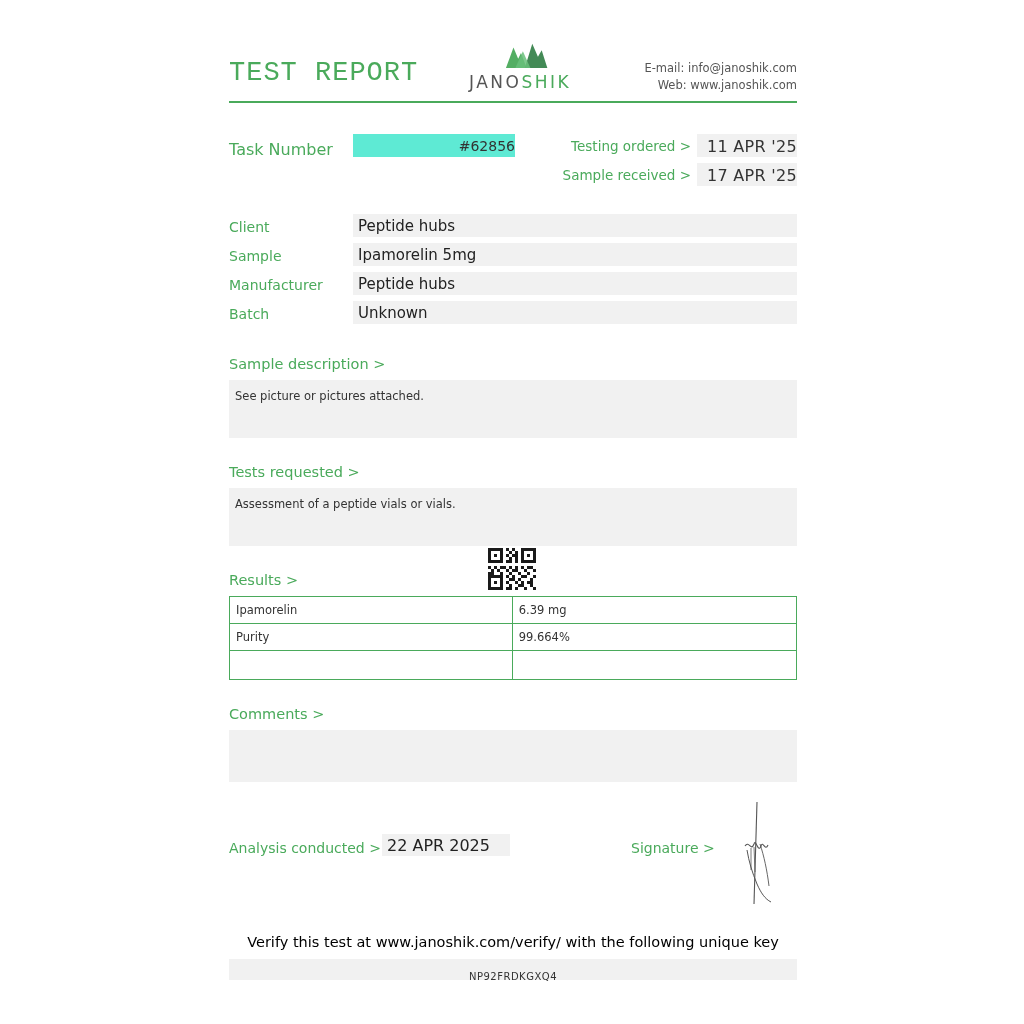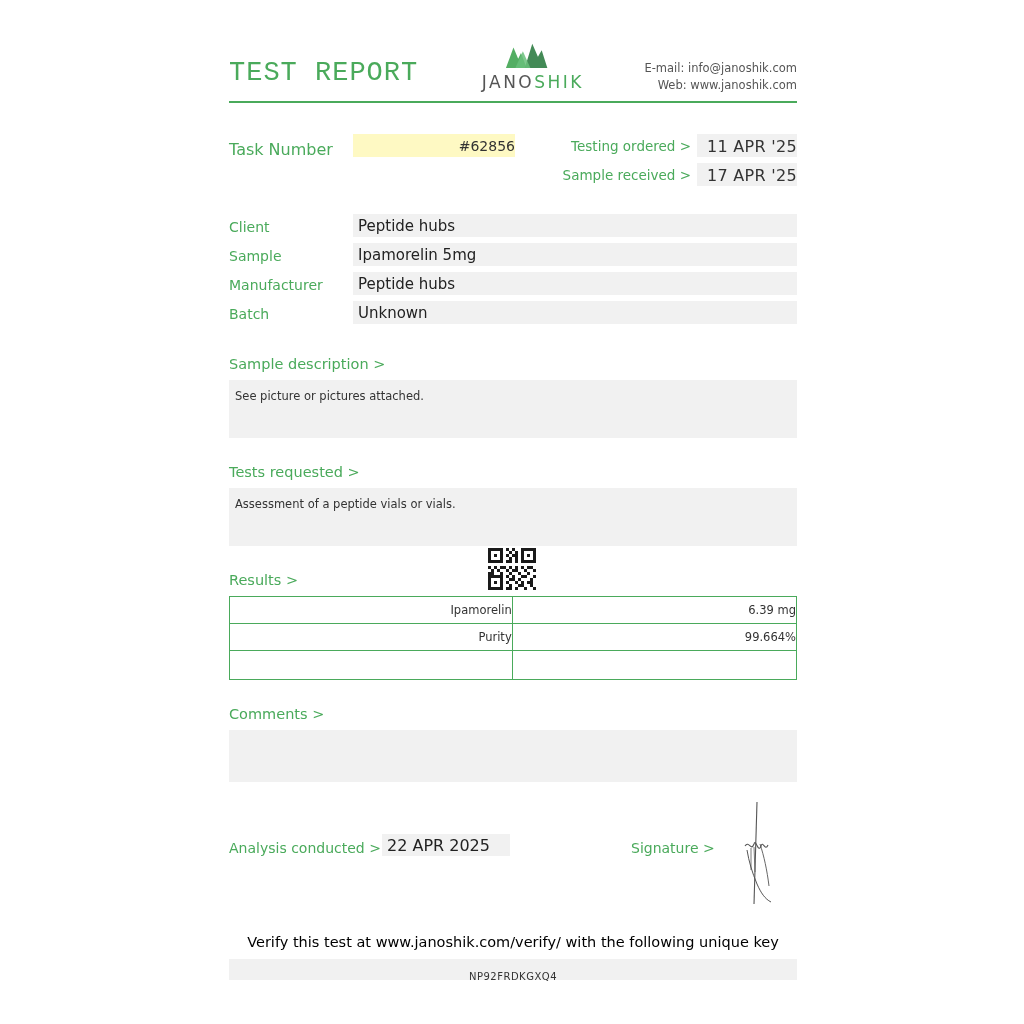--- a/index.html
+++ b/index.html
@@ -43,21 +43,21 @@
     letter-spacing: 1px;
     color: #4aaa5b;
     font-family: Liberation Mono, monospace;
     font-weight: normal;
   }
   .logo-block {
     position: absolute;
     left: 240px;
     top: 0px;
     width: 115px;
-    text-align: right;
+    text-align: left;
   }
   .logo-mark {
     height: 32px;
     display: block;
     margin: 0 auto;
   }
   .logo-text {
     font-size: 17px;
     letter-spacing: 2.5px;
     color: #555;
@@ -100,21 +100,21 @@
     left: 0;
     top: 6px;
     font-size: 16px;
   }
   .task-value {
     position: absolute;
     left: 124px;
     top: 0px;
     width: 162px;
     height: 23px;
-    background: #fef9c3;
+    background: #5eead4;
     font-size: 14px;
     color: #333;
     padding: 4px 0 0 4px;
     box-sizing: border-box;
   }
   .dates {
     position: absolute;
     right: 0;
     top: 0px;
     width: 260px;
@@ -204,21 +204,20 @@
     position: absolute;
     left: 259px;
     top: -24px;
     width: 48px;
     height: 42px;
   }
   table.results {
     border-collapse: collapse;
     width: 568px;
     margin-top: 6px;
-    text-align: right;
   }
   table.results td {
     border: 1px solid #4aaa5b;
     height: 18px;
     font-size: 11.5px;
     color: #333;
     padding: 4px 0 4px 6px;
   }
   table.results td.c1 { width: 283px; }
   table.results td.c2 { width: 285px; }

